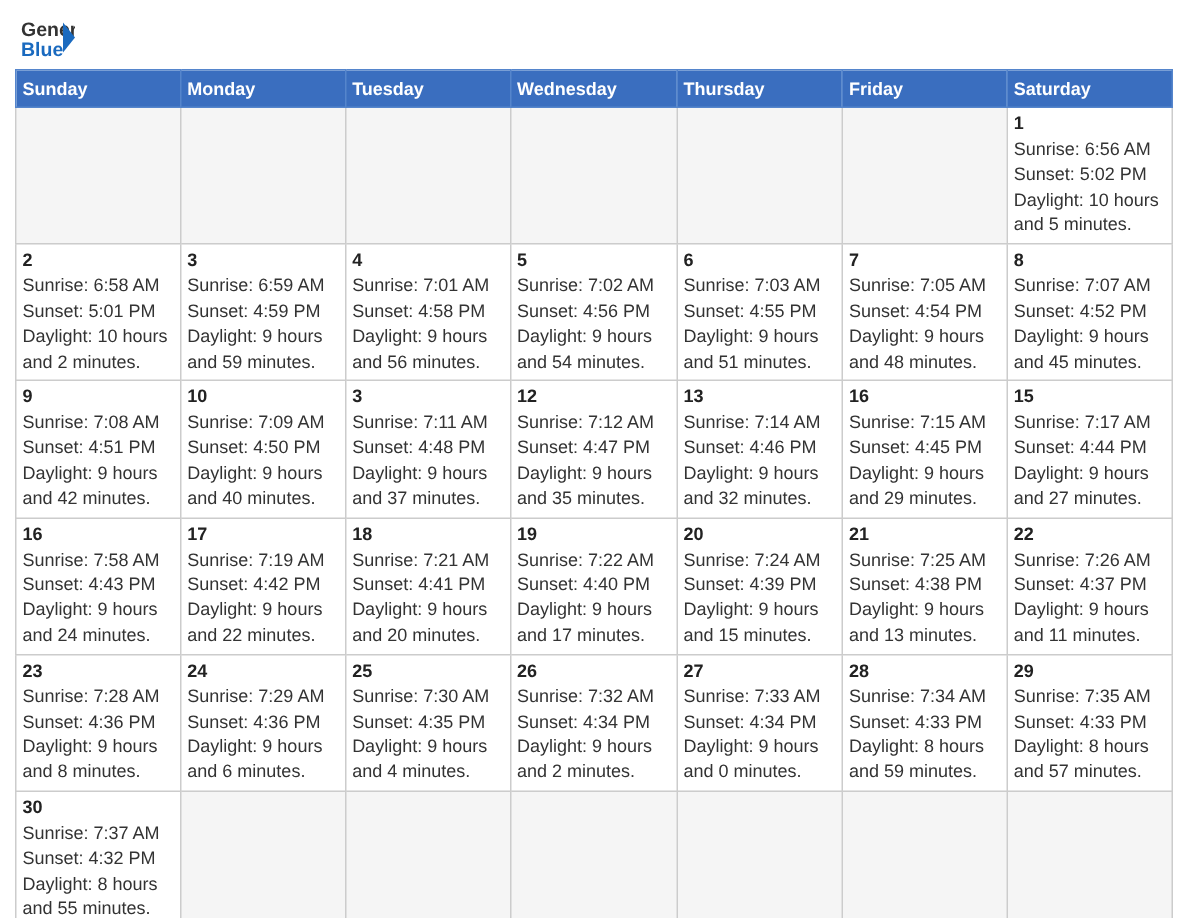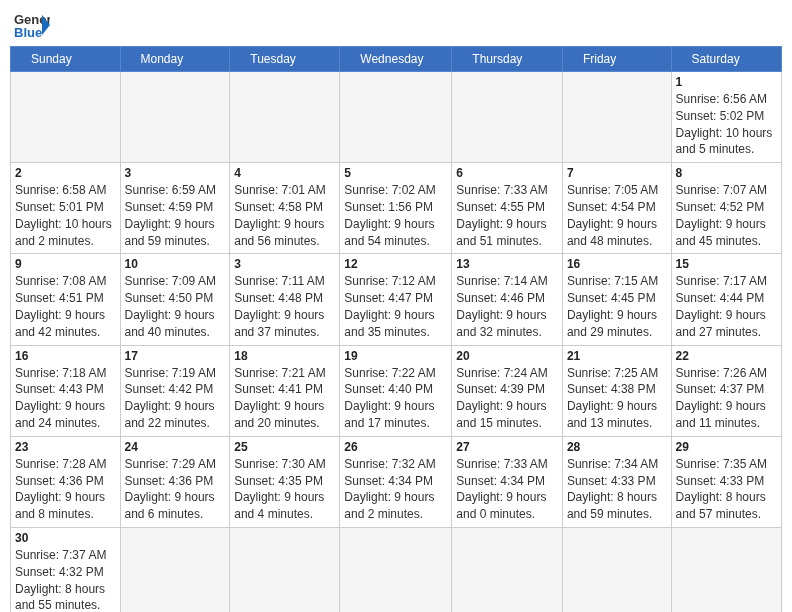--- a/index.html
+++ b/index.html
@@ -40,22 +40,22 @@
     }
     .calendar {
       width: 100%;
       border-collapse: collapse;
       border: 1px solid #ccc;
     }
     .calendar th {
       background: #3a6ebf;
       color: #fff;
       font-size: 12px;
-      font-weight: normal;
-      padding: 5px 20px;
+      font-weight: bold;
+      padding: 5px 4px;
       text-align: left;
       border: 1px solid #5585cc;
     }
     .calendar td {
       width: 113px;
       vertical-align: top;
       padding: 3px 4px 4px 4px;
       border: 1px solid #ccc;
       font-size: 10px;
       color: #333;
@@ -142,26 +142,26 @@
         </td>
         <td>
           <span class="day-number">4</span>
           <div class="day-info">Sunrise: 7:01 AM
 Sunset: 4:58 PM
 Daylight: 9 hours and 56 minutes.</div>
         </td>
         <td>
           <span class="day-number">5</span>
           <div class="day-info">Sunrise: 7:02 AM
-Sunset: 1:56 PM
+Sunset: 4:56 PM
 Daylight: 9 hours and 54 minutes.</div>
         </td>
         <td>
           <span class="day-number">6</span>
-          <div class="day-info">Sunrise: 7:33 AM
+          <div class="day-info">Sunrise: 7:03 AM
 Sunset: 4:55 PM
 Daylight: 9 hours and 51 minutes.</div>
         </td>
         <td>
           <span class="day-number">7</span>
           <div class="day-info">Sunrise: 7:05 AM
 Sunset: 4:54 PM
 Daylight: 9 hours and 48 minutes.</div>
         </td>
         <td>
@@ -211,21 +211,21 @@
         <td>
           <span class="day-number">15</span>
           <div class="day-info">Sunrise: 7:17 AM
 Sunset: 4:44 PM
 Daylight: 9 hours and 27 minutes.</div>
         </td>
       </tr>
       <tr>
         <td>
           <span class="day-number">16</span>
-          <div class="day-info">Sunrise: 7:18 AM
+          <div class="day-info">Sunrise: 7:58 AM
 Sunset: 4:43 PM
 Daylight: 9 hours and 24 minutes.</div>
         </td>
         <td>
           <span class="day-number">17</span>
           <div class="day-info">Sunrise: 7:19 AM
 Sunset: 4:42 PM
 Daylight: 9 hours and 22 minutes.</div>
         </td>
         <td>

